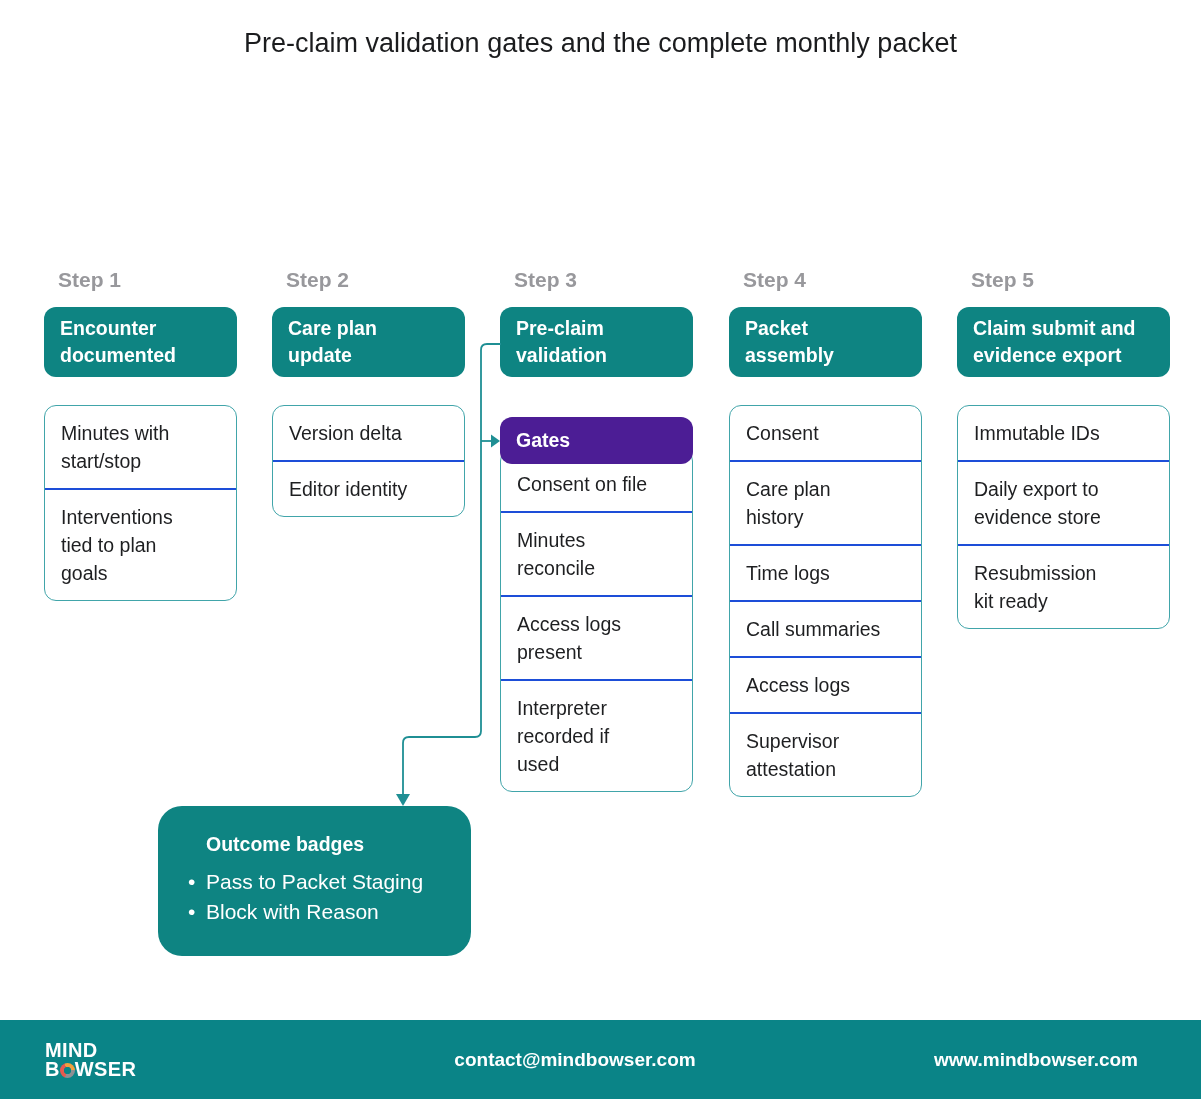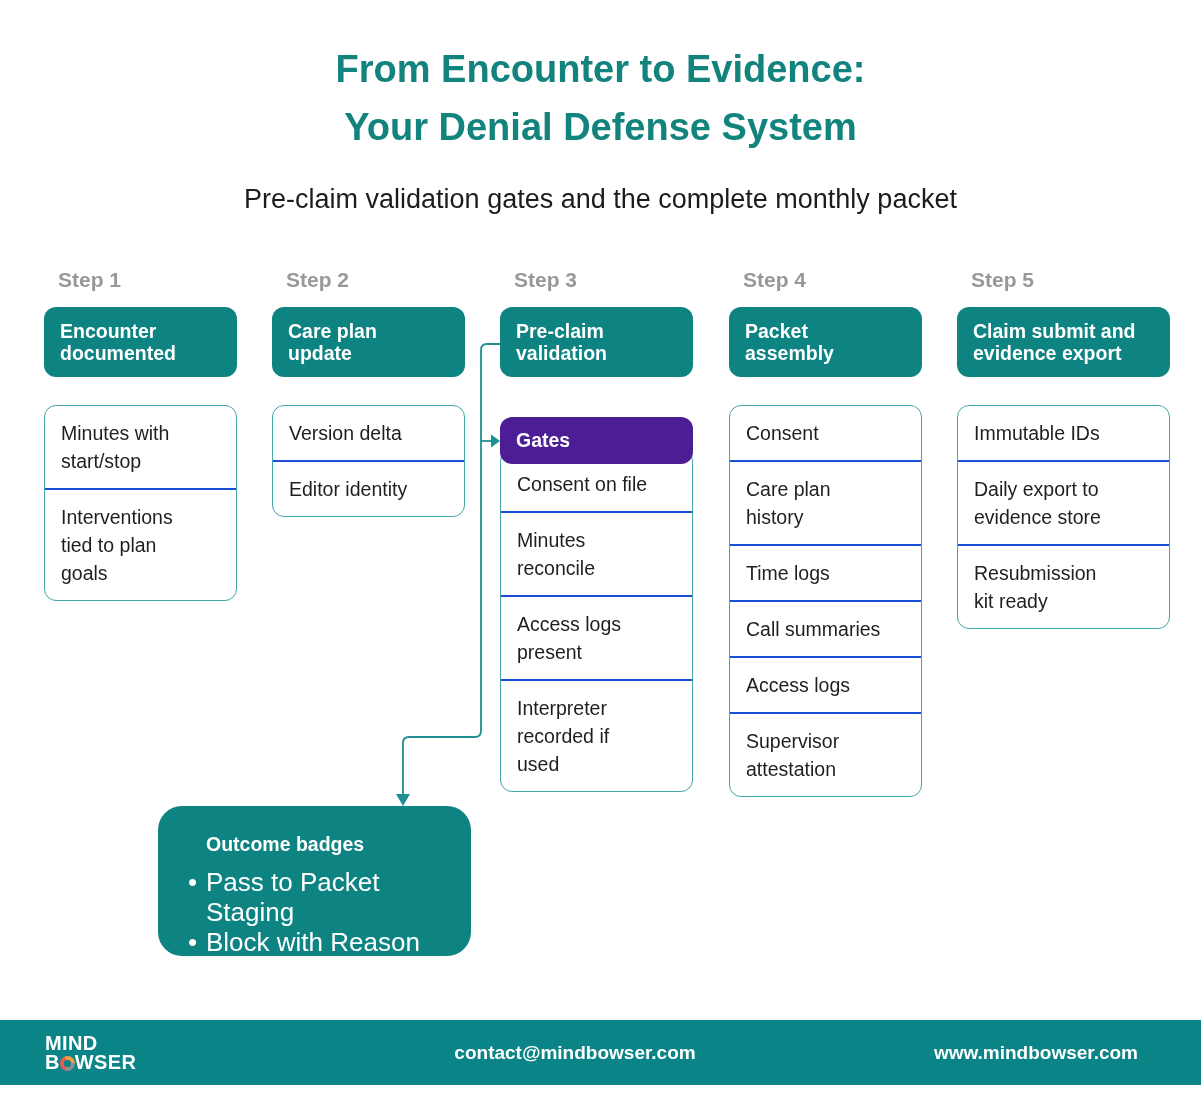--- a/index.html
+++ b/index.html
@@ -15,68 +15,64 @@
   .col { position: absolute; top: 268px; width: 193px; }
   .col.c1 { left: 44px; }
   .col.c2 { left: 272px; }
   .col.c3 { left: 500px; }
   .col.c4 { left: 729px; }
   .col.c5 { left: 957px; width: 213px; }
 
   .step-label { margin: 0 0 15px 14px; color: #98989C; font-size: 21px; font-weight: 700; }
   .step-header { min-height: 70px; background: #0E8482; border-radius: 12px; color: #ffffff;
                  display: flex; align-items: center; padding: 8px 16px; font-size: 19.5px;
-                 font-weight: 600; line-height: 22px; white-space: pre-line; }
+                 font-weight: 600; line-height: 27px; white-space: pre-line; }
   .card { margin-top: 28px; background: #ffffff; border: 1px solid #41A5AA; border-radius: 12px; }
   .cell { padding: 13px 16px; color: #1E1F21; font-size: 19.5px; line-height: 28px;
           border-top: 2px solid #1d4ed8; white-space: pre-line; }
   .cell:first-child { border-top: none; }
 
   
   .gates-header { position: relative; z-index: 2; margin-top: 40px; height: 47px; background: #4c1d95;
                   border-radius: 12px; color: #fff; display: flex; align-items: center;
                   padding: 0 16px; font-size: 19.5px; font-weight: 600; }
   .col.c3 .card { position: relative; z-index: 1; margin-top: -15px; }
   .col.c3 .cell:first-child { padding-top: 20px; }
 
   
   .connectors { position: absolute; left: 0; top: 0; width: 1201px; height: 1099px;
                 pointer-events: none; z-index: 3; }
 
   
   .outcome { position: absolute; left: 158px; top: 806px; width: 313px; height: 150px;
              background: #0E8482; border-radius: 24px; color: #ffffff; padding: 27px 20px 0 30px; }
   .outcome-title { margin-left: 18px; font-size: 19.5px; font-weight: 700; margin-bottom: 11px; }
-  .outcome-bullets { list-style: none; font-size: 26px; line-height: 30px; }
+  .outcome-bullets { list-style: none; font-size: 21px; line-height: 30px; }
   .outcome-bullets li { position: relative; padding-left: 18px; }
   .outcome-bullets li::before { content: "•"; position: absolute; left: 0; }
 
   
-  .footer { position: absolute; left: 0; top: 1020px; width: 1201px; height: 65px;
+  .footer { position: absolute; left: 0; top: 1020px; width: 1201px; height: 79px;
             background: #0A8487; color: #ffffff; }
   .logo { position: absolute; left: 45px; top: 50%; transform: translateY(-50%);
           font-size: 20px; font-weight: 800; line-height: 19px; letter-spacing: 0.4px; }
   .logo-line { display: block; }
   .swirl { display: inline-block; width: 15px; height: 15px; border-radius: 50%; vertical-align: -2px;
            background: radial-gradient(circle, #0A8487 0 3.5px, rgba(0,0,0,0) 3.8px),
                        conic-gradient(from 200deg, #E85A4F 0 38%, #F2A03D 38% 68%, #8F8F93 68% 100%); }
   .footer-email { position: absolute; left: 575px; top: 50%; transform: translate(-50%, -50%);
                   font-size: 19px; font-weight: 700; }
   .footer-site { position: absolute; right: 63px; top: 50%; transform: translateY(-50%);
                  font-size: 19px; font-weight: 700; }
 </style>
 </head>
 <body>
 
 <div class="page">
 
-  <h1 class="title">
-    <span>From Encounter to Evidence:</span>
-    <span>Your Denial Defense System</span>
-  </h1>
   <div class="subtitle">Pre-claim validation gates and the complete monthly packet</div>
 
   <div class="col c1">
     <div class="step-label">Step 1</div>
     <div class="step-header">Encounter
 documented</div>
     <div class="card">
       <div class="cell">Minutes with
 start/stop</div>
       <div class="cell">Interventions

